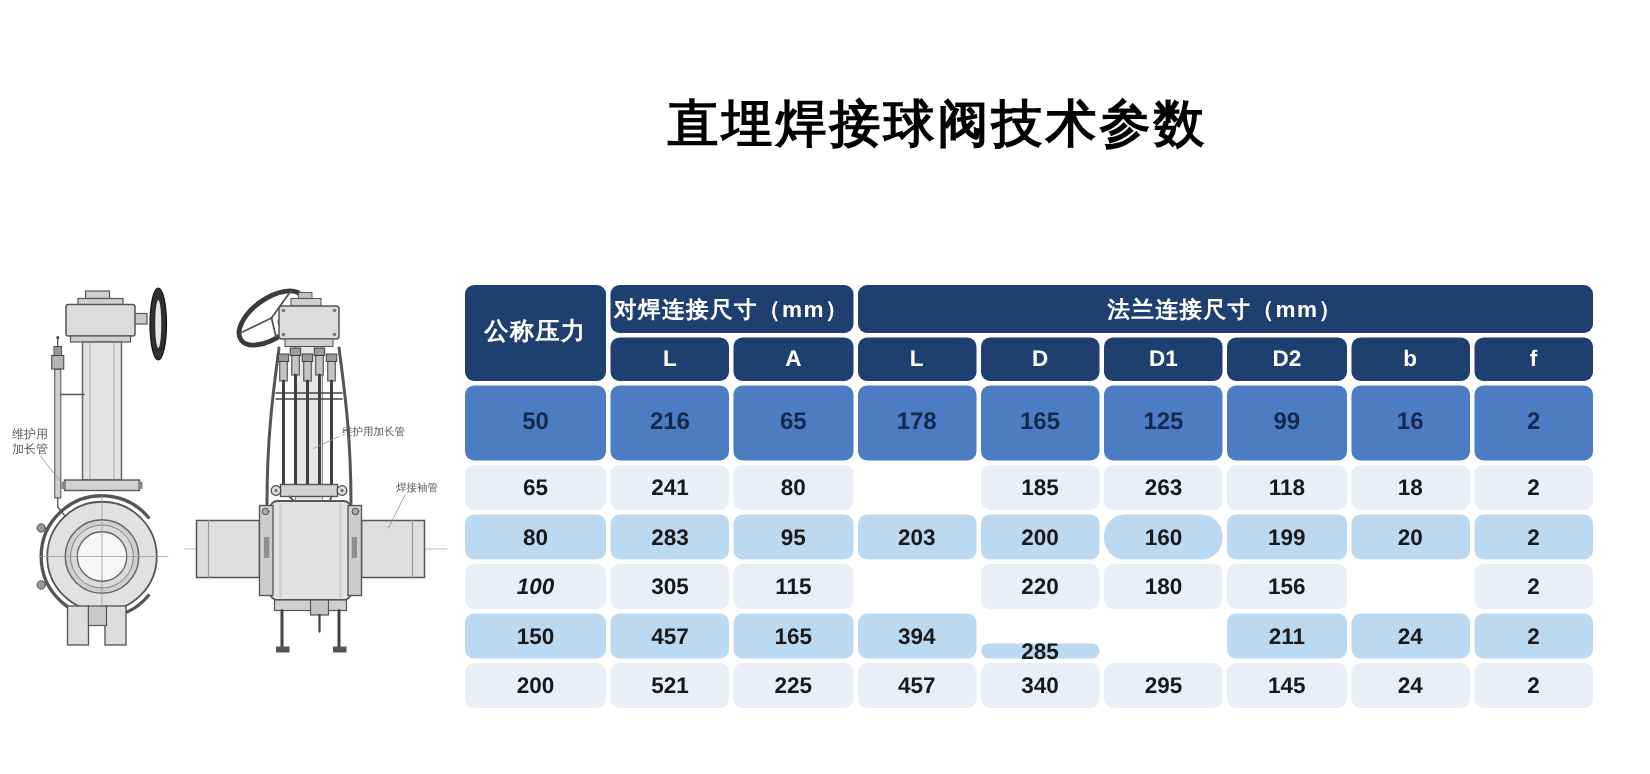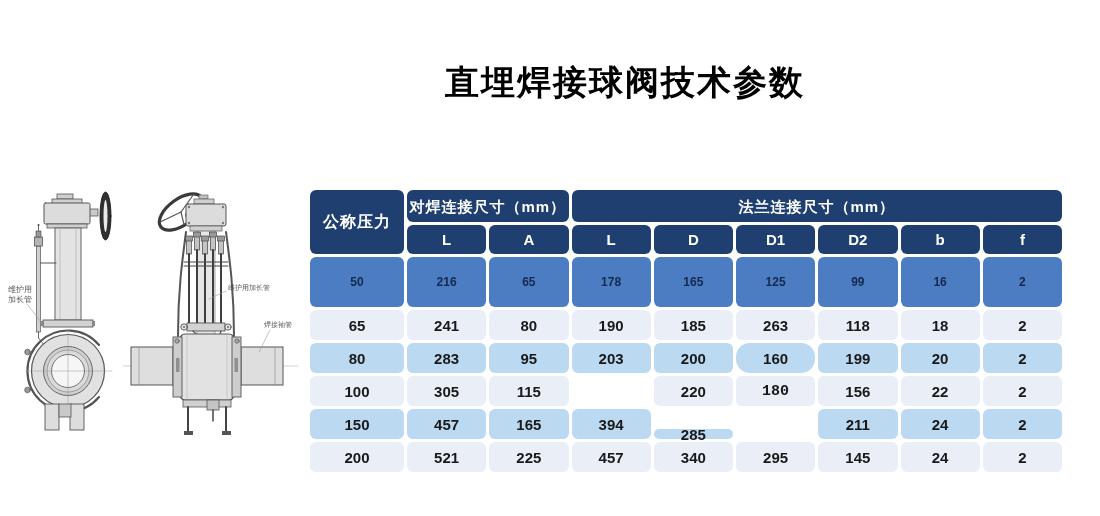--- a/index.html
+++ b/index.html
@@ -31,21 +31,21 @@
   }
   .hdr{
     background:#1e3f6f;color:#ffffff;
     font-weight:700;font-size:15px;letter-spacing:1px;
   }
   .pressure{grid-row:1/3;grid-column:1;font-size:16px;}
   .group-weld{grid-row:1;grid-column:2/4;}
   .group-flange{grid-row:1;grid-column:4/10;}
   .sub{grid-row:2;font-size:15px;letter-spacing:0;}
   .data{font-size:15px;font-weight:700;color:#191919;}
-  .row-hl{background:#4c7cc2;color:#14294d;font-size:12px;}
+  .row-hl{background:#4c7cc2;color:#14294d;font-size:16px;}
   .row-lt{background:#e9eef7;}
   .row-pb{background:#bcd9f2;}
 
   .dwg-label{font-size:8px;fill:#555;}
   .dwg-label-sm{font-size:7px;fill:#555;}
 </style>
 </head>
 <body>
 
 <div class="page">
@@ -214,42 +214,40 @@
       <div class="cell data row-hl" style="grid-area: 3 / 3;">65</div>
       <div class="cell data row-hl" style="grid-area: 3 / 4;">178</div>
       <div class="cell data row-hl" style="grid-area: 3 / 5;">165</div>
       <div class="cell data row-hl" style="grid-area: 3 / 6;">125</div>
       <div class="cell data row-hl" style="grid-area: 3 / 7;">99</div>
       <div class="cell data row-hl" style="grid-area: 3 / 8;">16</div>
       <div class="cell data row-hl" style="grid-area: 3 / 9;">2</div>
       <div class="cell data row-lt" style="grid-area: 4 / 1;">65</div>
       <div class="cell data row-lt" style="grid-area: 4 / 2;">241</div>
       <div class="cell data row-lt" style="grid-area: 4 / 3;">80</div>
-      <div class="cell data row-lt" style="grid-area: 4 / 4;">190</div>
       <div class="cell data row-lt" style="grid-area: 4 / 5;">185</div>
       <div class="cell data row-lt" style="grid-area: 4 / 6;">263</div>
       <div class="cell data row-lt" style="grid-area: 4 / 7;">118</div>
       <div class="cell data row-lt" style="grid-area: 4 / 8;">18</div>
       <div class="cell data row-lt" style="grid-area: 4 / 9;">2</div>
       <div class="cell data row-pb" style="grid-area: 5 / 1;">80</div>
       <div class="cell data row-pb" style="grid-area: 5 / 2;">283</div>
       <div class="cell data row-pb" style="grid-area: 5 / 3;">95</div>
       <div class="cell data row-pb" style="grid-area: 5 / 4;">203</div>
       <div class="cell data row-pb" style="grid-area: 5 / 5;">200</div>
       <div class="cell data row-pb" style="grid-area: 5 / 6; border-radius: 14px;">160</div>
       <div class="cell data row-pb" style="grid-area: 5 / 7;">199</div>
       <div class="cell data row-pb" style="grid-area: 5 / 8;">20</div>
       <div class="cell data row-pb" style="grid-area: 5 / 9;">2</div>
-      <div class="cell data row-lt" style="grid-area: 6 / 1;">100</div>
+      <div class="cell data row-lt" style="grid-area: 6 / 1; font-style: italic;">100</div>
       <div class="cell data row-lt" style="grid-area: 6 / 2;">305</div>
       <div class="cell data row-lt" style="grid-area: 6 / 3;">115</div>
       <div class="cell data row-lt" style="grid-area: 6 / 5;">220</div>
-      <div class="cell data row-lt" style="grid-area: 6 / 6; font-family: Liberation Mono, monospace;">180</div>
+      <div class="cell data row-lt" style="grid-area: 6 / 6;">180</div>
       <div class="cell data row-lt" style="grid-area: 6 / 7;">156</div>
-      <div class="cell data row-lt" style="grid-area: 6 / 8;">22</div>
       <div class="cell data row-lt" style="grid-area: 6 / 9;">2</div>
       <div class="cell data row-pb" style="grid-area: 7 / 1;">150</div>
       <div class="cell data row-pb" style="grid-area: 7 / 2;">457</div>
       <div class="cell data row-pb" style="grid-area: 7 / 3;">165</div>
       <div class="cell data row-pb" style="grid-area: 7 / 4;">394</div>
       <div class="cell data row-pb" style="grid-area: 7 / 5; margin-top: 20px;">285</div>
       <div class="cell data row-pb" style="grid-area: 7 / 7;">211</div>
       <div class="cell data row-pb" style="grid-area: 7 / 8;">24</div>
       <div class="cell data row-pb" style="grid-area: 7 / 9;">2</div>
       <div class="cell data row-lt" style="grid-area: 8 / 1;">200</div>

